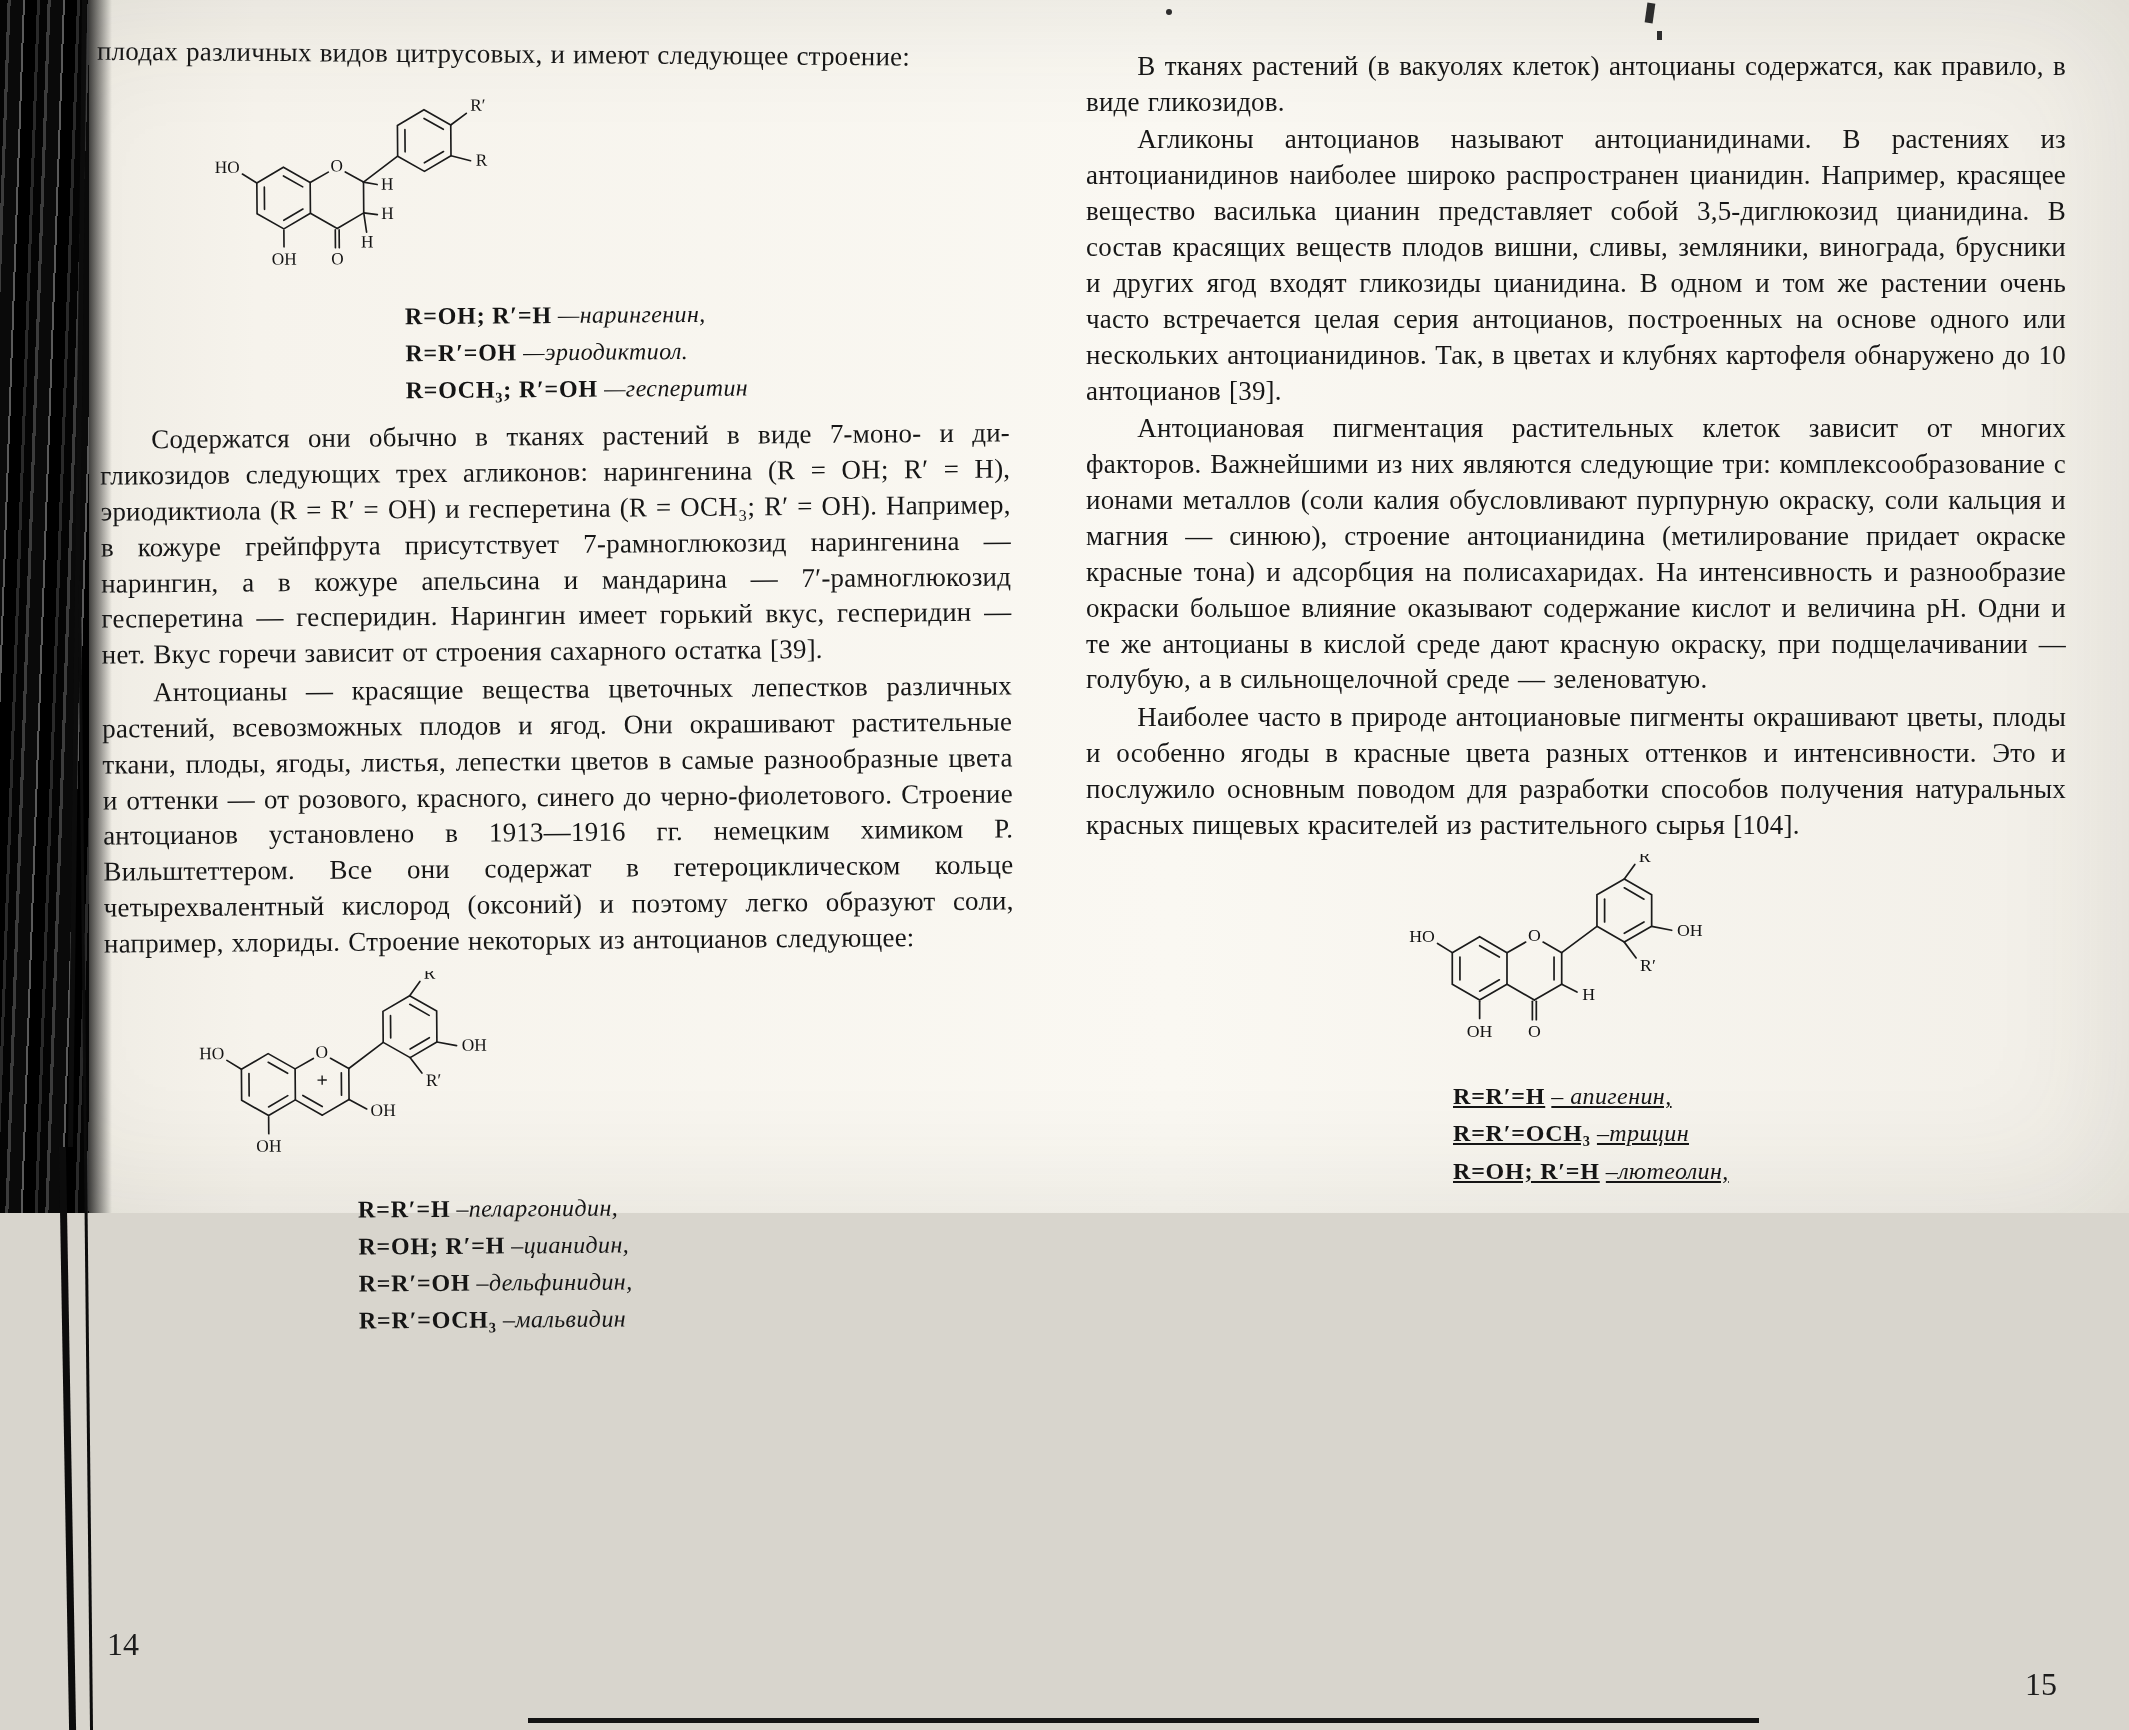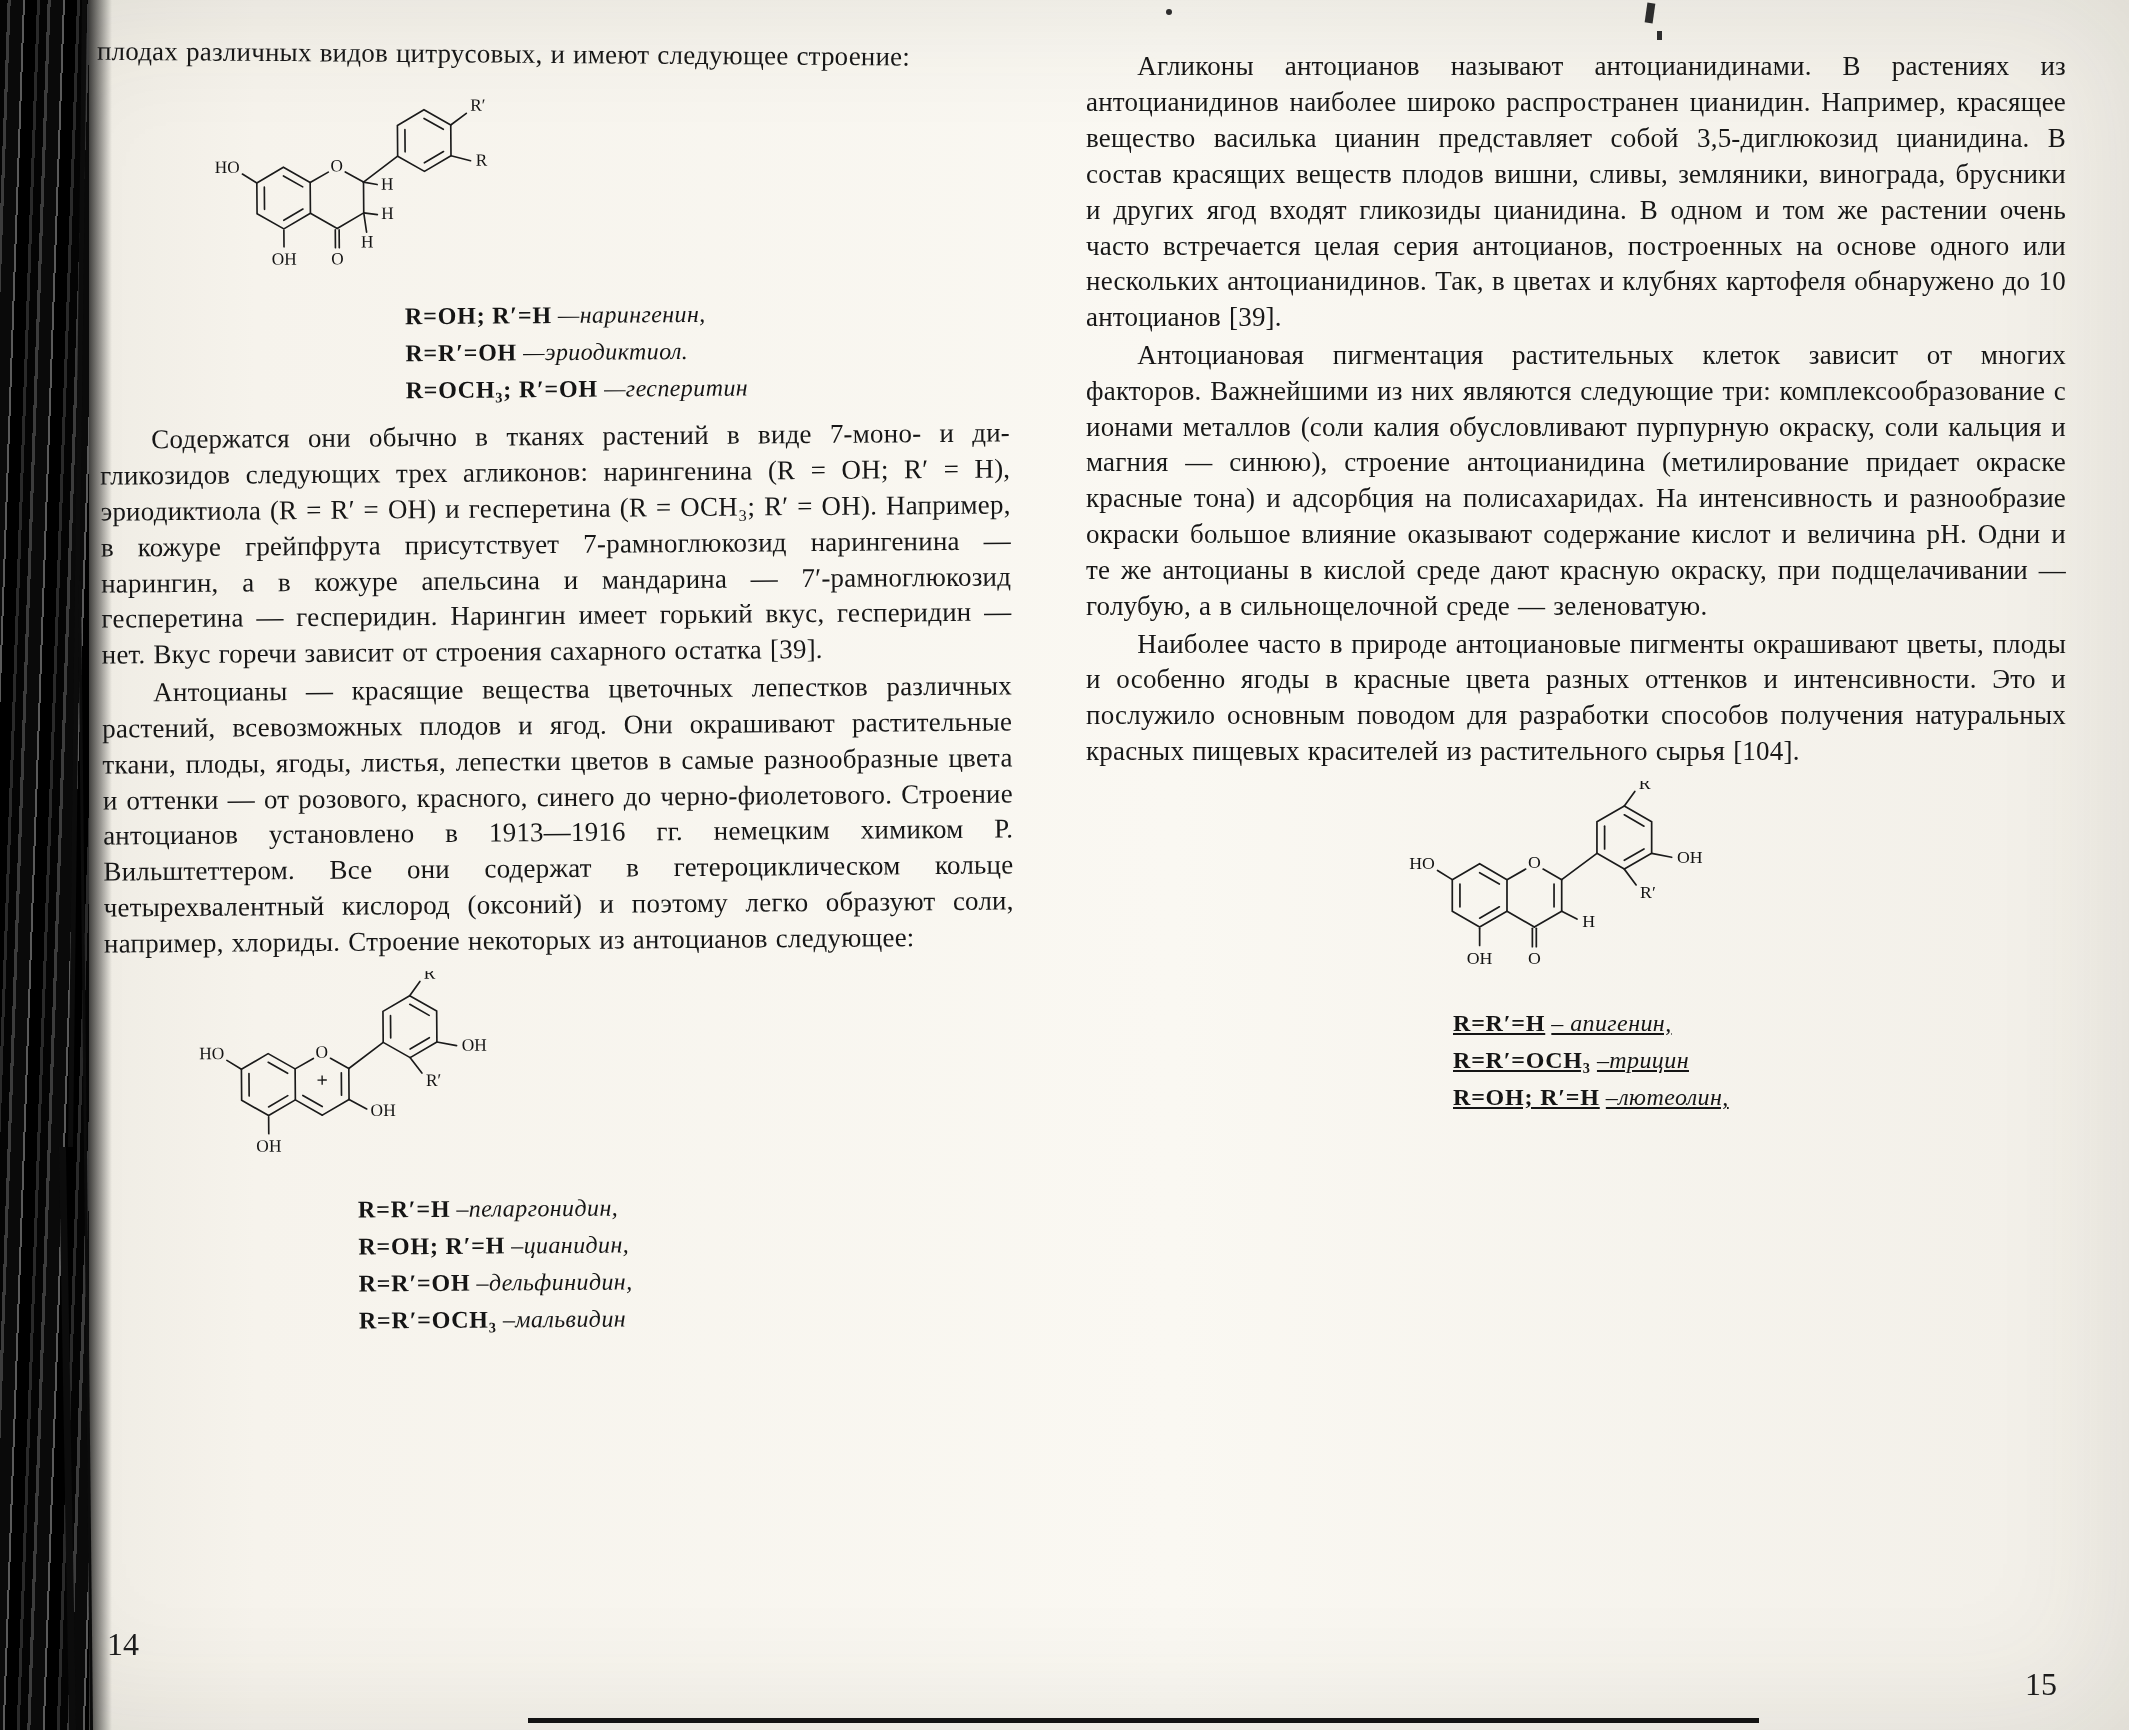--- a/index.html
+++ b/index.html
@@ -2,21 +2,21 @@
 <html lang="ru" style="font-size:12.2px"><head>
 <meta charset="utf-8">
 <style>
   html,body{margin:0;padding:0;}
   body{
     width:2129px;height:1730px;overflow:hidden;
     background:#d8d5cd;
     font-family:"Liberation Serif","DejaVu Serif",serif;
   }
   .sheet{
-    position:relative;width:2129px;height:1730px;
+    position:relative;width:2129px;height:1213px;
     background:linear-gradient(90deg,#ddd9d0 0,#efece4 4%,#f6f3ec 12%,#faf8f2 55%,#f3ف 100%);
     background:linear-gradient(90deg,#ddd9d0 0,#efece4 4%,#f6f3ec 12%,#faf8f2 55%,#f2efe8 100%);
     color:#1a1a1a;
     box-shadow:inset 0 0 138px rgba(60,55,45,.12);
   }
   
   .spine{
     position:absolute;left:0;top:0;width:89px;height:100%;
     background:repeating-linear-gradient(92deg,
       #040404 0 7.6px,#3c3c3c 7.6px 10.7px,#0a0a0a 10.7px 23px,
@@ -185,20 +185,21 @@
         <span class="formula">R=R′=OH</span><span class="name">–дельфинидин,</span>
       </div>
       <div class="legend-line">
         <span class="formula">R=R′=OCH₃</span><span class="name">–мальвидин</span>
       </div>
     </div>
   </div>
 
   <div class="page-col page-right">
 
+    <p class="body-text">В тканях растений (в вакуолях клеток) антоцианы содержатся, как правило, в виде гликозидов.</p>
 
     <p class="body-text">Агликоны антоцианов называют антоцианидинами. В растениях из антоцианидинов наиболее широко распространен цианидин. Например, красящее вещество василька цианин представляет собой 3,5-диглюкозид цианидина. В состав красящих веществ плодов вишни, сливы, земляники, винограда, брусники и других ягод входят гликозиды цианидина. В одном и том же растении очень часто встречается целая серия антоцианов, построенных на основе одного или нескольких антоцианидинов. Так, в цветах и клубнях картофеля обнаружено до 10 антоцианов [39].</p>
 
     <p class="body-text">Антоциановая пигментация растительных клеток зависит от многих факторов. Важнейшими из них являются следующие три: комплексообразование с ионами металлов (соли калия обусловливают пурпурную окраску, соли кальция и магния — синюю), строение антоцианидина (метилирование придает окраске красные тона) и адсорбция на полисахаридах. На интенсивность и разнообразие окраски большое влияние оказывают содержание кислот и величина pH. Одни и те же антоцианы в кислой среде дают красную окраску, при подщелачивании — голубую, а в сильнощелочной среде — зеленоватую.</p>
 
     <p class="body-text">Наиболее часто в природе антоциановые пигменты окрашивают цветы, плоды и особенно ягоды в красные цвета разных оттенков и интенсивности. Это и послужило основным поводом для разработки способов получения натуральных красных пищевых красителей из растительного сырья [104].</p>
 
 
     <div class="figure-wrap" style="margin-left:321px;">
       <svg class="structure" width="382" height="217" viewBox="0 0 580 330">

